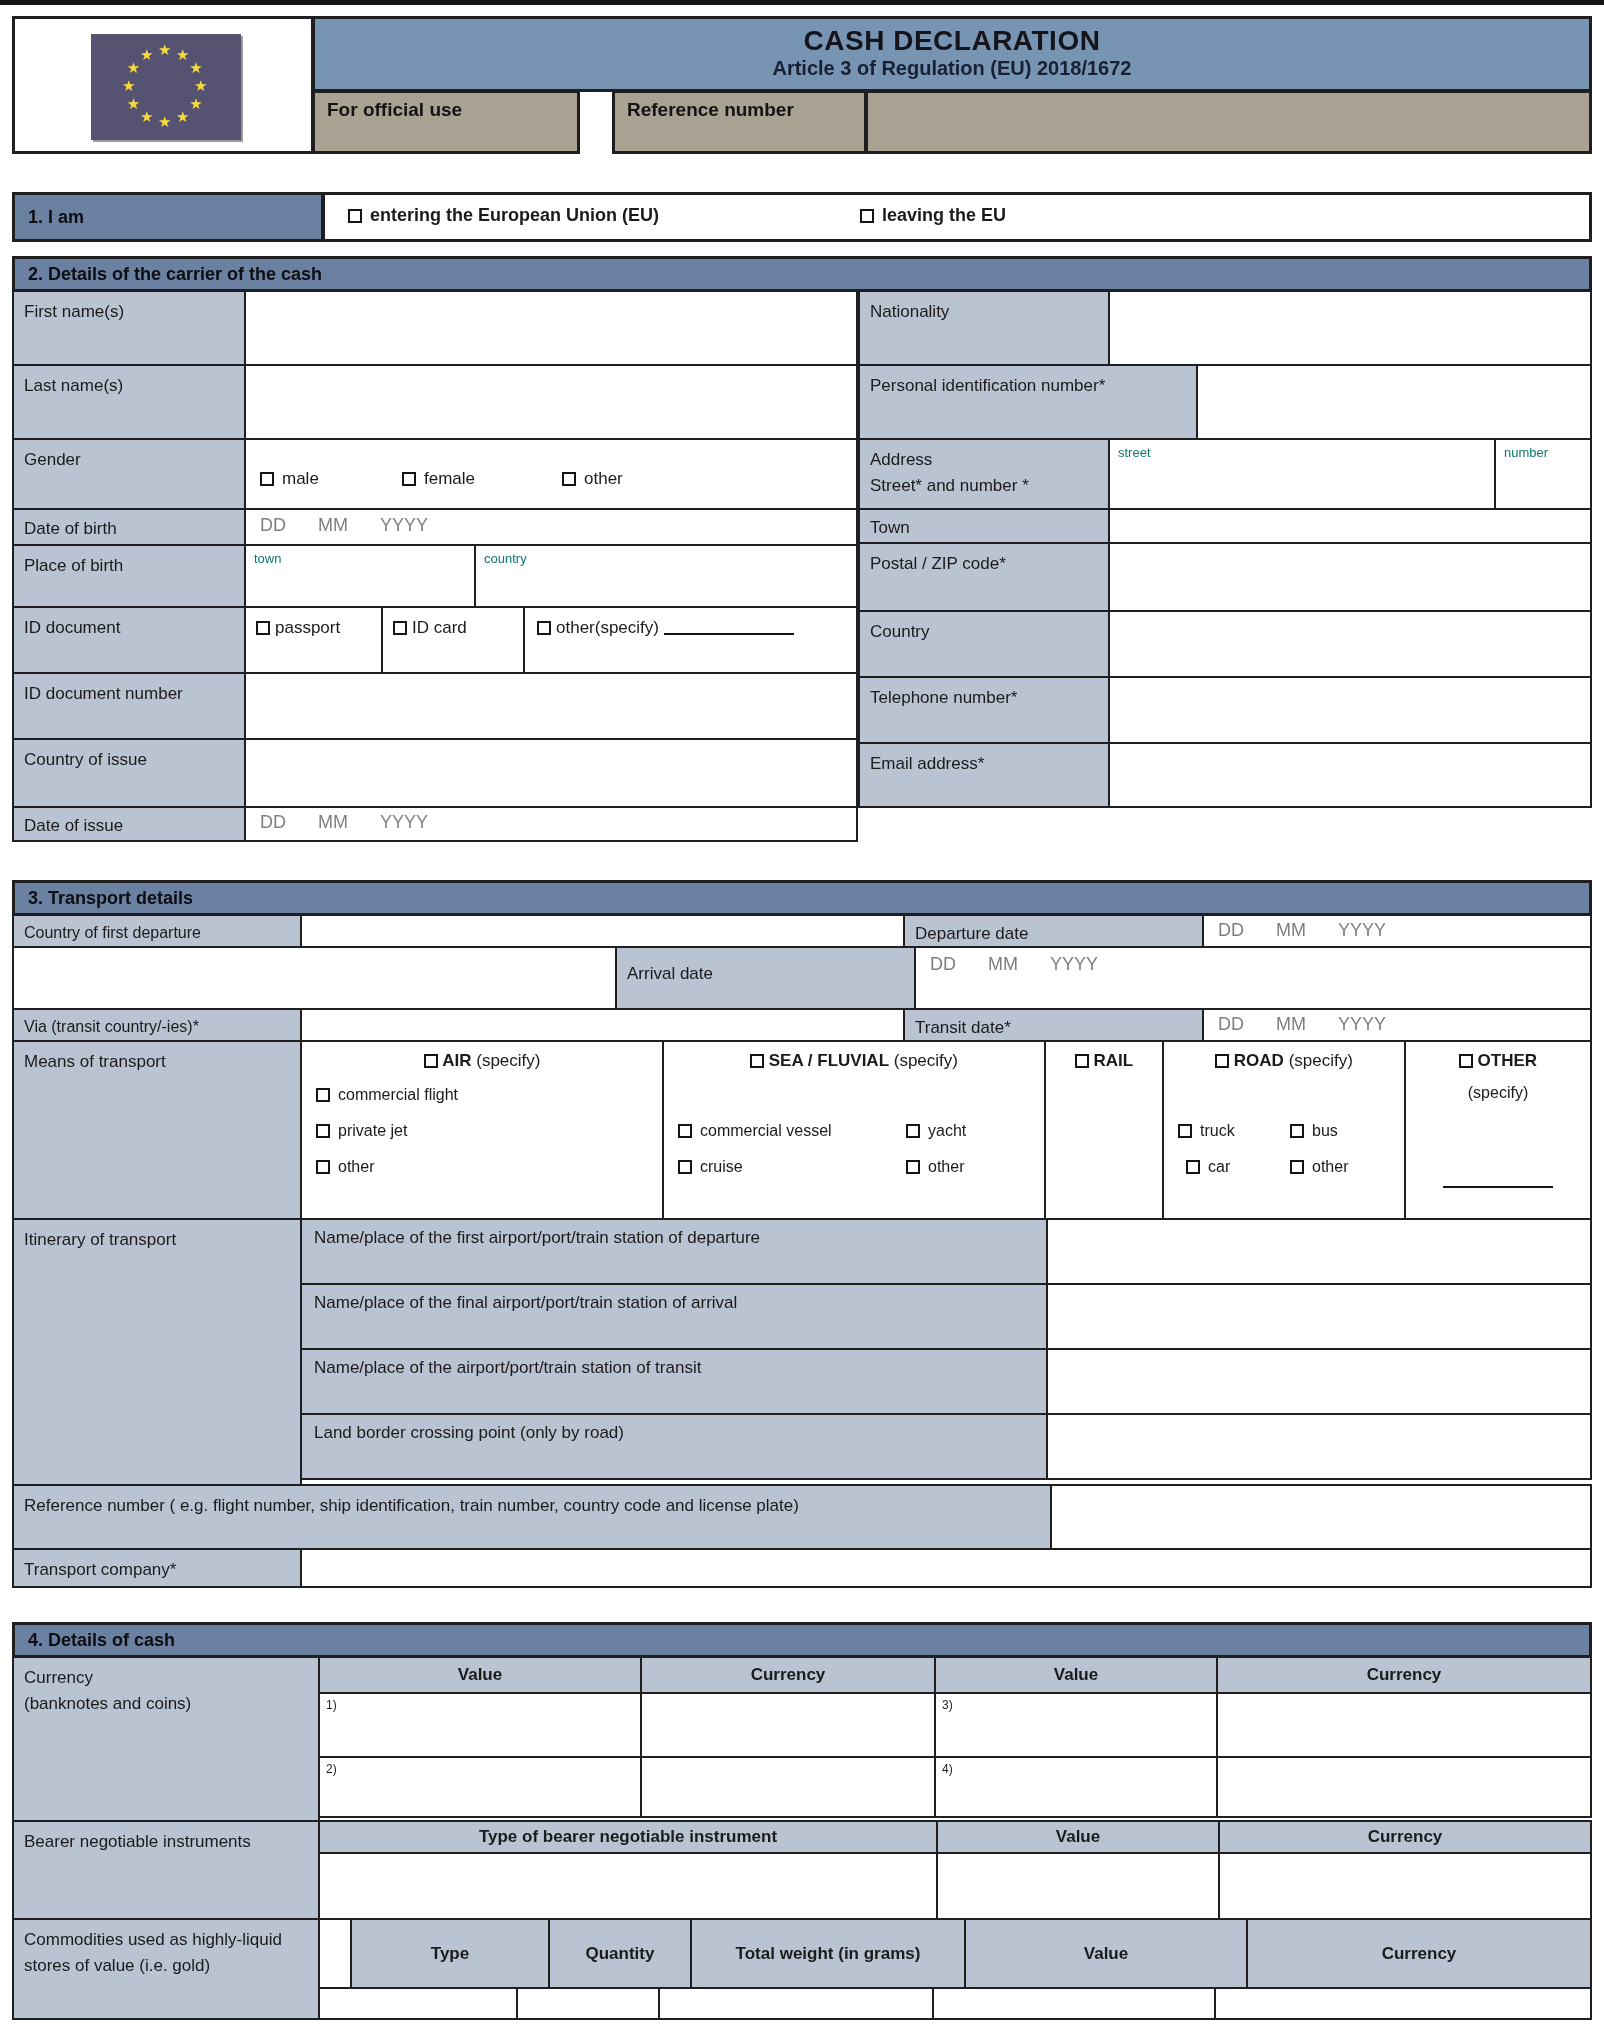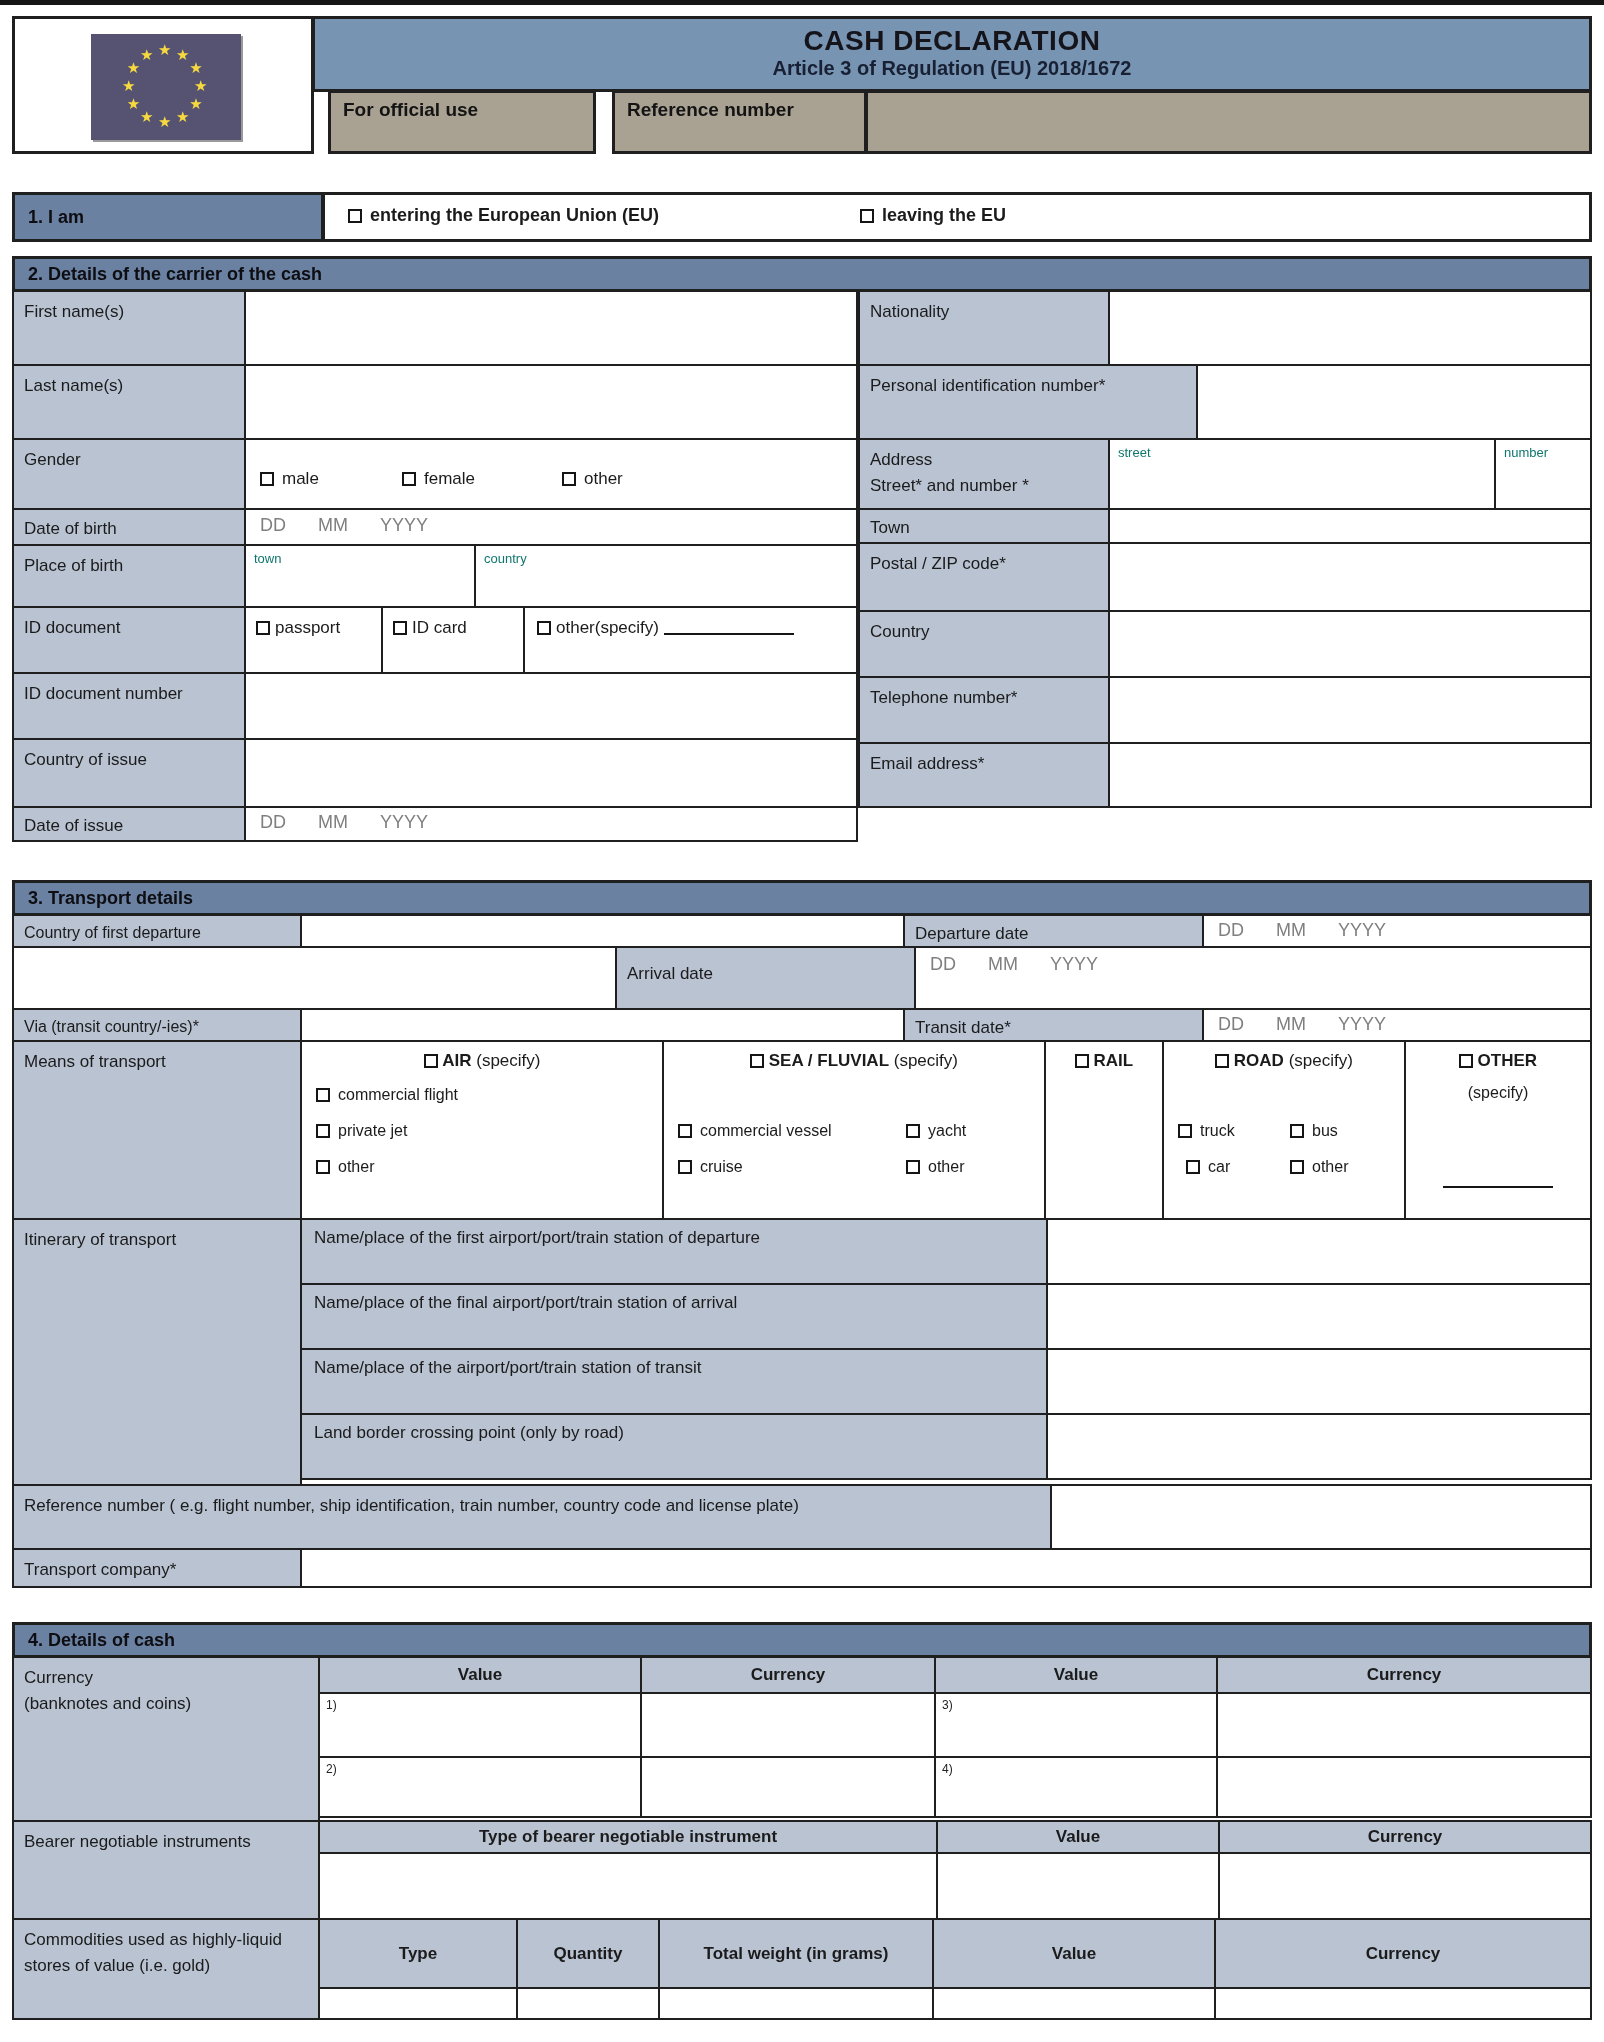--- a/index.html
+++ b/index.html
@@ -99,21 +99,21 @@
           <span class="star" style="left: 35.8231px; top: 62px;">★</span>
           <span class="star" style="left: 31px; top: 44px;">★</span>
           <span class="star" style="left: 35.8231px; top: 26px;">★</span>
           <span class="star" style="left: 49px; top: 12.8231px;">★</span>
         </div>
     </div>
     <div class="titlecell">
       <div class="h-title">CASH DECLARATION</div>
       <div class="h-sub">Article 3 of Regulation (EU) 2018/1672</div>
     </div>
-    <div class="tancell" style="left:316px;width:268px;">For official use</div>
+    <div class="tancell" style="left:300px;width:268px;">For official use</div>
     <div class="tancell" style="left:600px;width:255px;">Reference number</div>
     <div class="tancell" style="left:853px;width:727px;"></div>
   </div>
 
   <div class="sec1">
     <div class="s1lbl">1. I am</div>
     <div class="s1fld"></div>
     <div class="opt" style="left:336px;">
       <span class="cb"></span>
       <span>entering the European Union (EU)</span>
@@ -429,21 +429,21 @@
           <div class="fldcell" style="width:620px;flex:none;"></div>
           <div class="fldcell" style="width:284px;flex:none;"></div>
           <div class="fldcell fill"></div>
         </div>
       </div>
     </div>
 
     <div class="row" style="height:102px;">
       <div class="lblcell" style="width:308px;flex:none;">Commodities used as highly-liquid stores of value (i.e. gold)</div>
       <div class="stack fill" style="display:flex;flex-direction:column;">
-        <div class="row" style="height:82px;">
+        <div class="row" style="height:82px;padding-left:32px;">
           <div class="hcell" style="width:200px;flex:none;">Type</div>
           <div class="hcell" style="width:144px;flex:none;">Quantity</div>
           <div class="hcell" style="width:276px;flex:none;">Total weight (in grams)</div>
           <div class="hcell" style="width:284px;flex:none;">Value</div>
           <div class="hcell fill">Currency</div>
         </div>
         <div class="row" style="height:38px;">
           <div class="fldcell" style="width:200px;flex:none;"></div>
           <div class="fldcell" style="width:144px;flex:none;"></div>
           <div class="fldcell" style="width:276px;flex:none;"></div>

